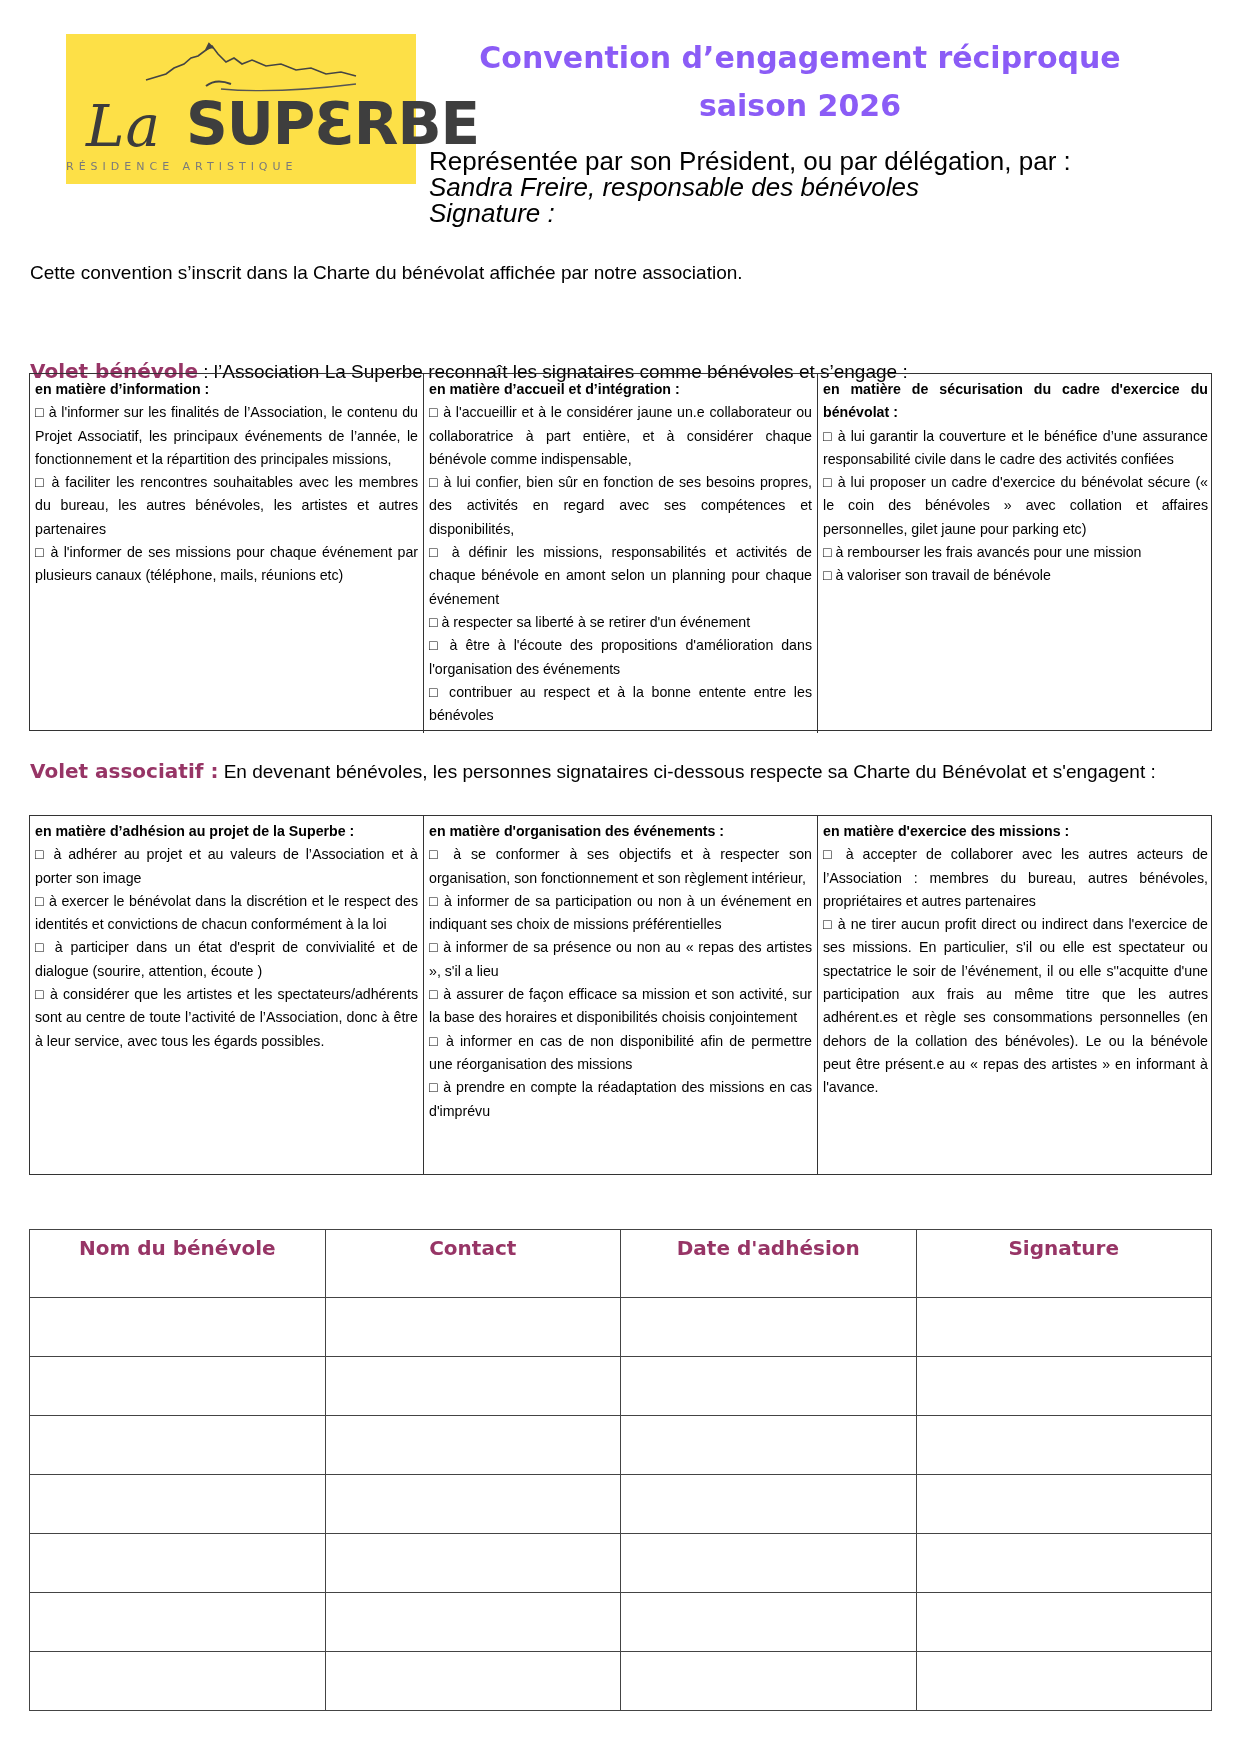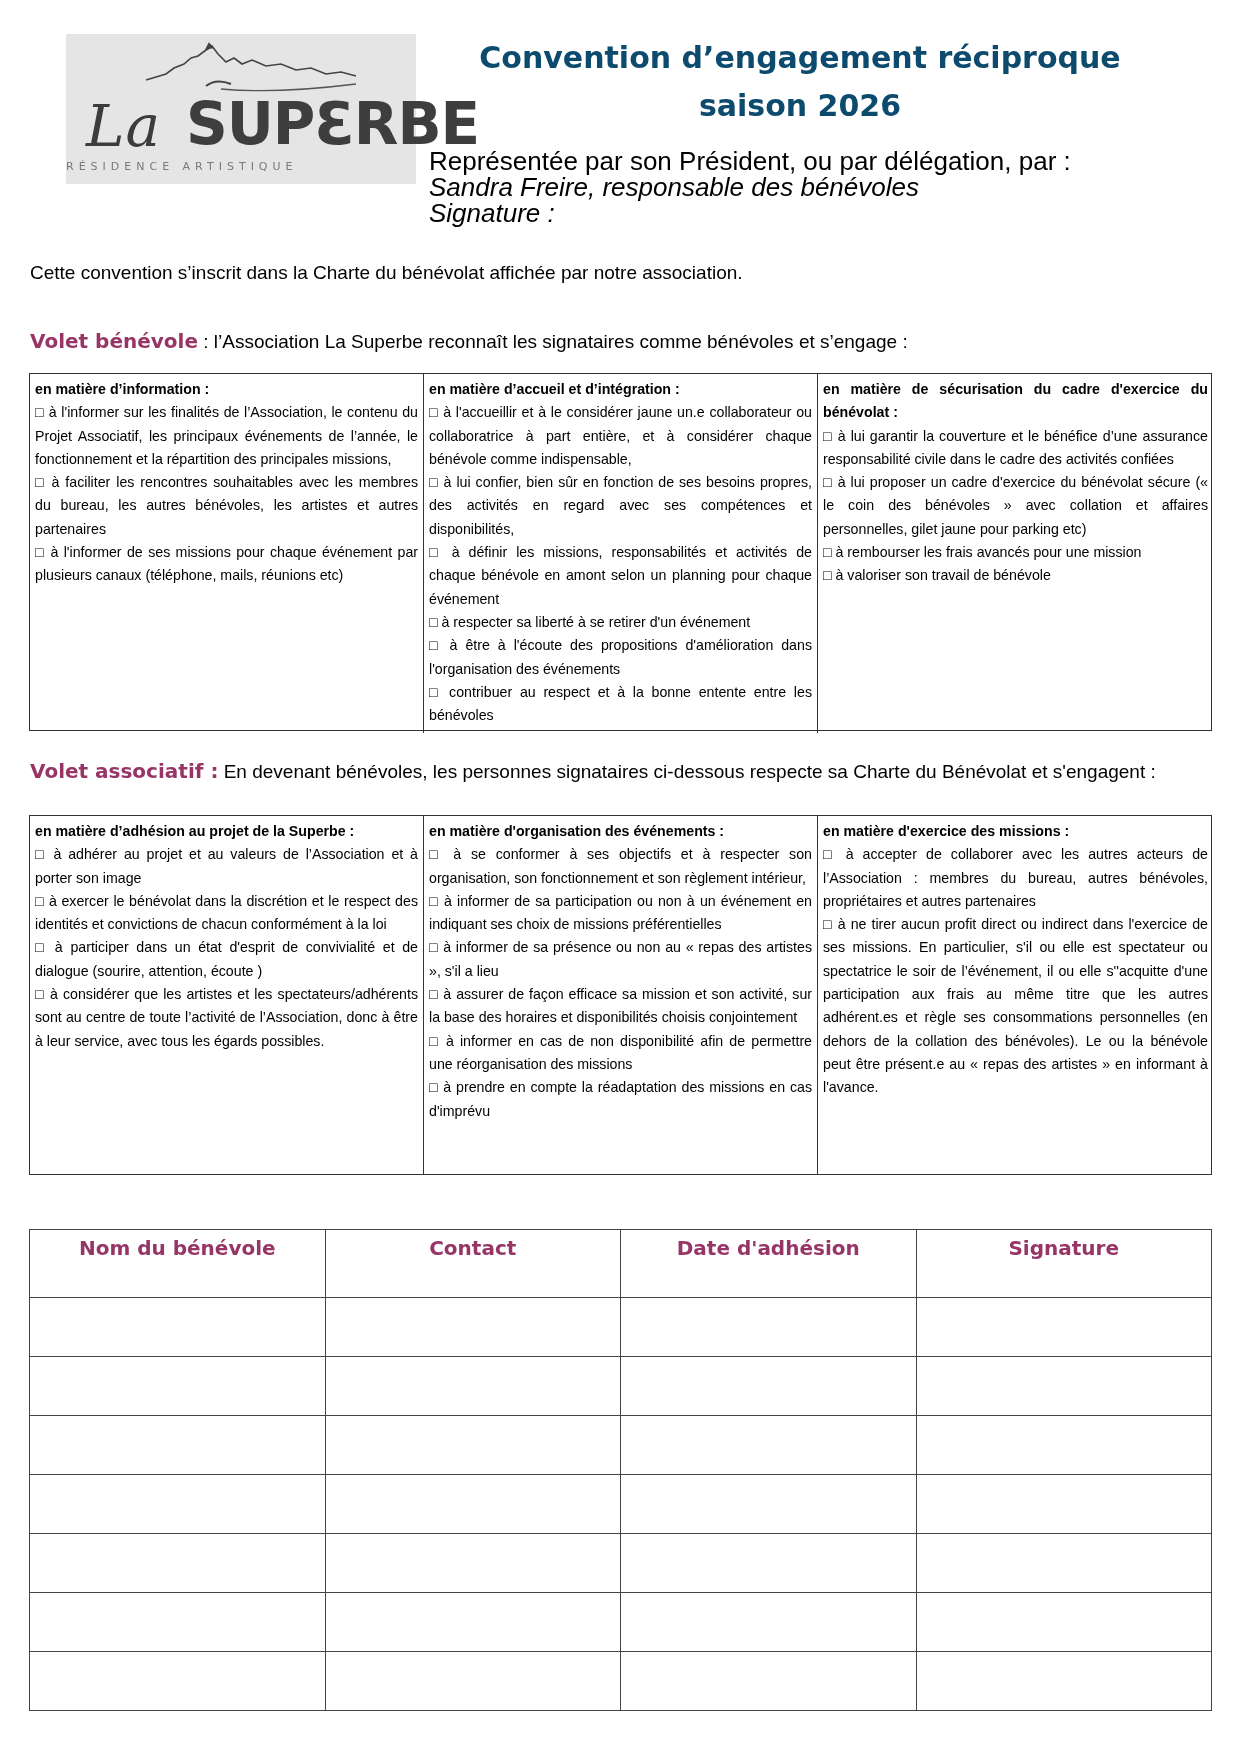--- a/index.html
+++ b/index.html
@@ -1,32 +1,32 @@
 <!DOCTYPE html>
 <html><head>
 <meta charset="utf-8">
 <style>
   html, body { margin: 0; padding: 0; background: #ffffff; }
   body { width: 1240px; height: 1755px; position: relative; overflow: hidden; font-family: "Liberation Sans", sans-serif; color: #000; }
 
-  .logo { position: absolute; left: 66px; top: 34px; width: 350px; height: 150px; background: #e5e5e5; }
+  .logo { position: absolute; left: 66px; top: 34px; width: 350px; height: 150px; background: #fde047; }
   .logo svg { position: absolute; left: 0; top: 0; }
   .logo .word-la { position: absolute; left: 20px; top: 58px; font-family: "DejaVu Serif", serif; font-style: italic; font-size: 58px; color: #3c3c3c; letter-spacing: 1px; }
   .logo .word-superbe { position: absolute; left: 120px; top: 56px; font-family: "DejaVu Sans", sans-serif; font-weight: bold; font-size: 58px; color: #3e3e3e; letter-spacing: -1px; }
   .logo .tagline { position: absolute; left: 0; width: 350px; top: 126px; text-align: left; font-size: 11px; letter-spacing: 5px; color: #7a7a7a; font-family: "DejaVu Sans", sans-serif; }
 
-  .title { position: absolute; left: 440px; top: 34px; width: 720px; text-align: center; color: #0c4a6e; font-family: "DejaVu Sans", sans-serif; font-weight: bold; font-size: 30px; line-height: 48px; }
+  .title { position: absolute; left: 440px; top: 34px; width: 720px; text-align: center; color: #8b5cf6; font-family: "DejaVu Sans", sans-serif; font-weight: bold; font-size: 30px; line-height: 48px; }
   .rep { position: absolute; left: 429px; top: 148px; font-size: 26px; line-height: 26px; }
   .rep .it { font-style: italic; }
 
   .intro { position: absolute; left: 30px; top: 262px; font-size: 19px; }
 
   .volet { position: absolute; left: 30px; font-size: 19px; line-height: 26px; width: 1185px; }
   .volet .vlabel { color: #973566; font-weight: bold; font-family: "DejaVu Sans", sans-serif; font-size: 20px; }
-  .volet1 { top: 328px; }
+  .volet1 { top: 358px; }
   .volet2 { top: 758px; }
 
   .grid3 { position: absolute; left: 29px; width: 1183px; display: grid; grid-template-columns: 394px 394px 395px; border: 1px solid #333; box-sizing: border-box; }
   .grid3 .cell { border-right: 1px solid #333; padding: 4px 5px 6px 5px; font-family: "Liberation Sans", sans-serif; font-size: 14.2px; line-height: 23.3px; text-align: justify; }
   .grid3 .cell:last-child { border-right: none; }
   .grid3 .chead { font-weight: bold; display: block; }
   .grid3 .item { display: block; }
   .grid1 { top: 373px; height: 358px; }
   .grid2 { top: 815px; height: 360px; }
 

